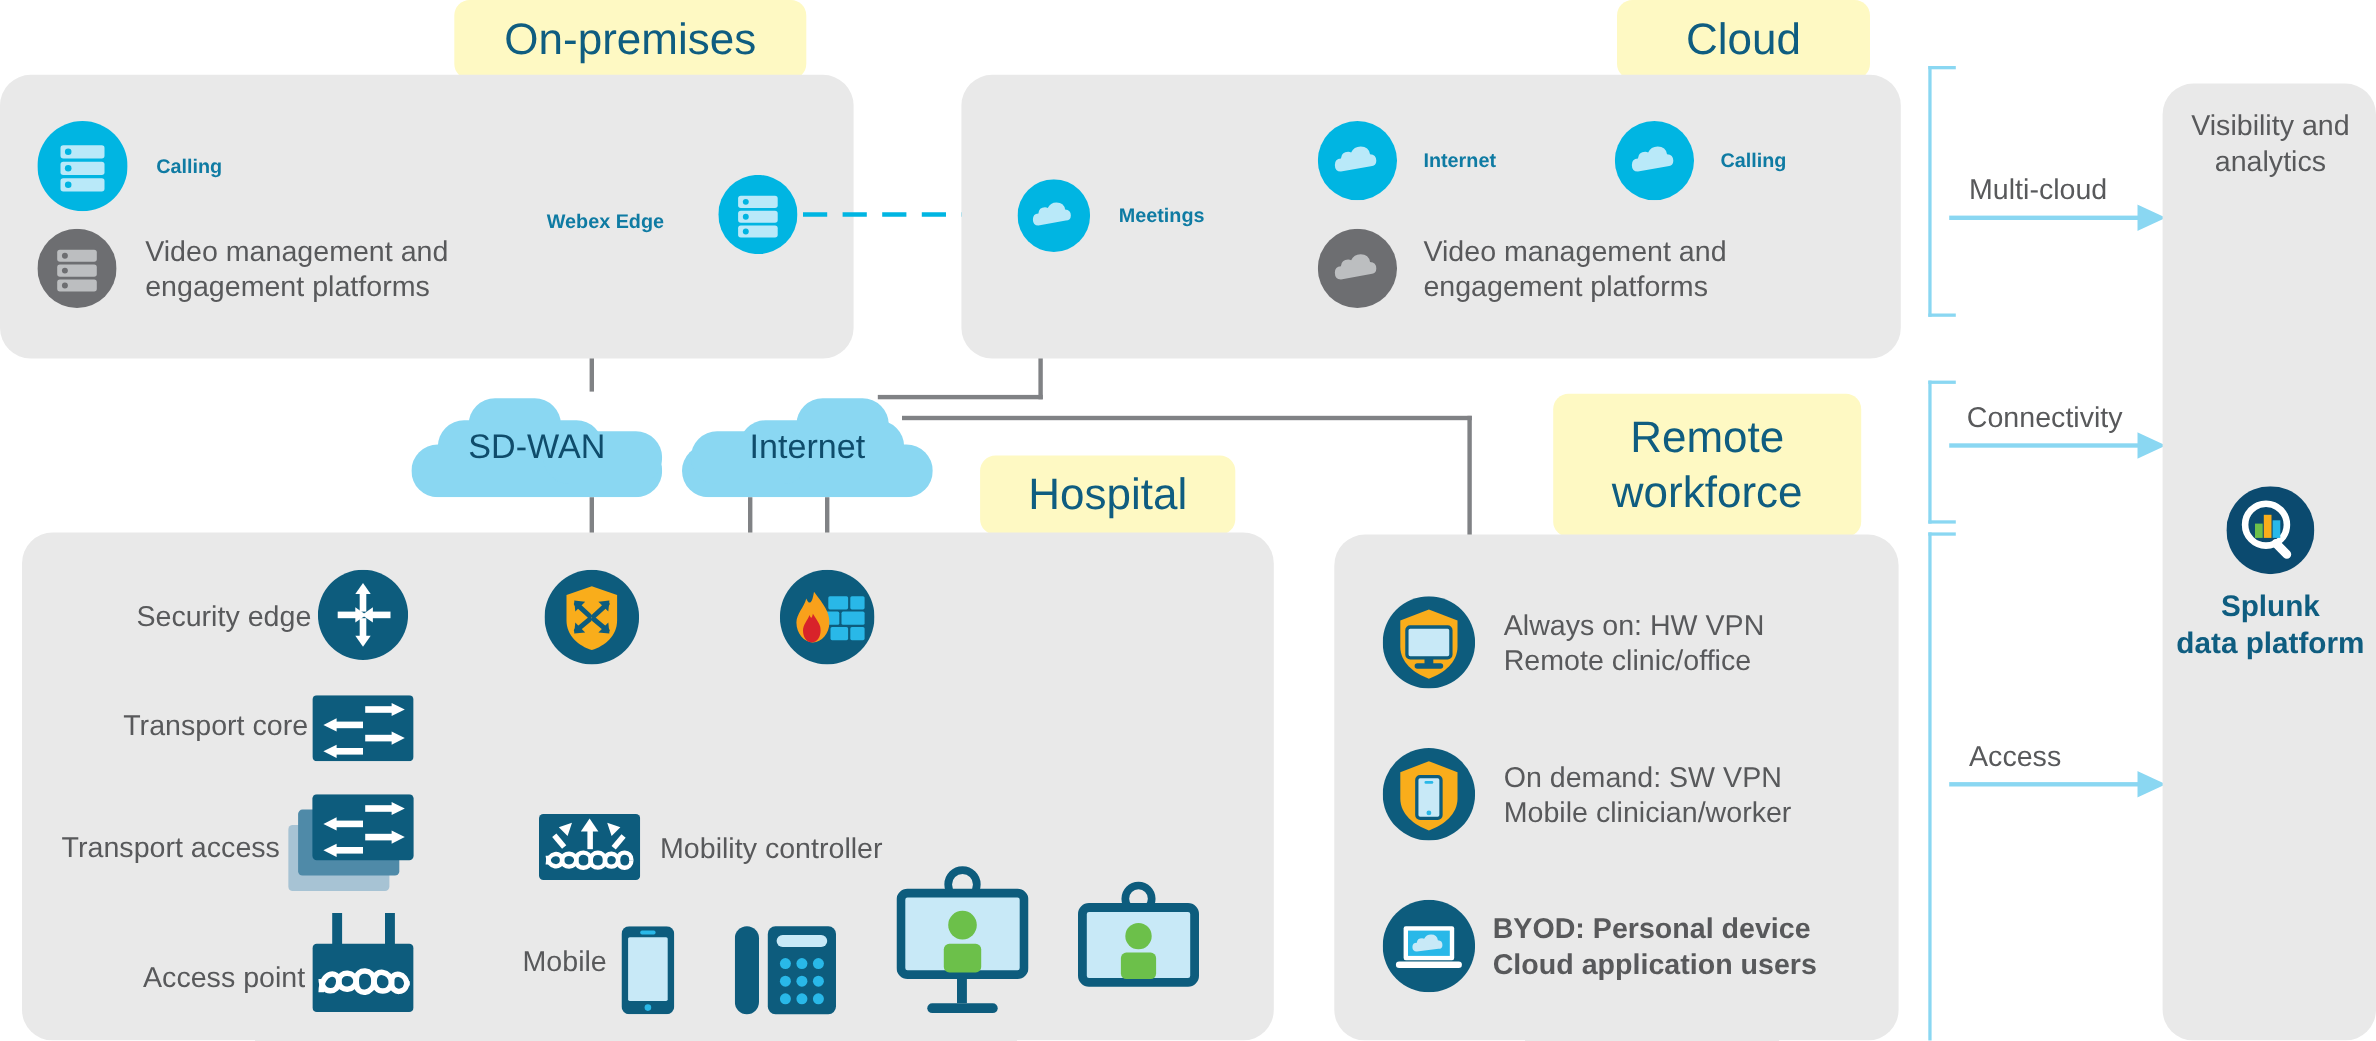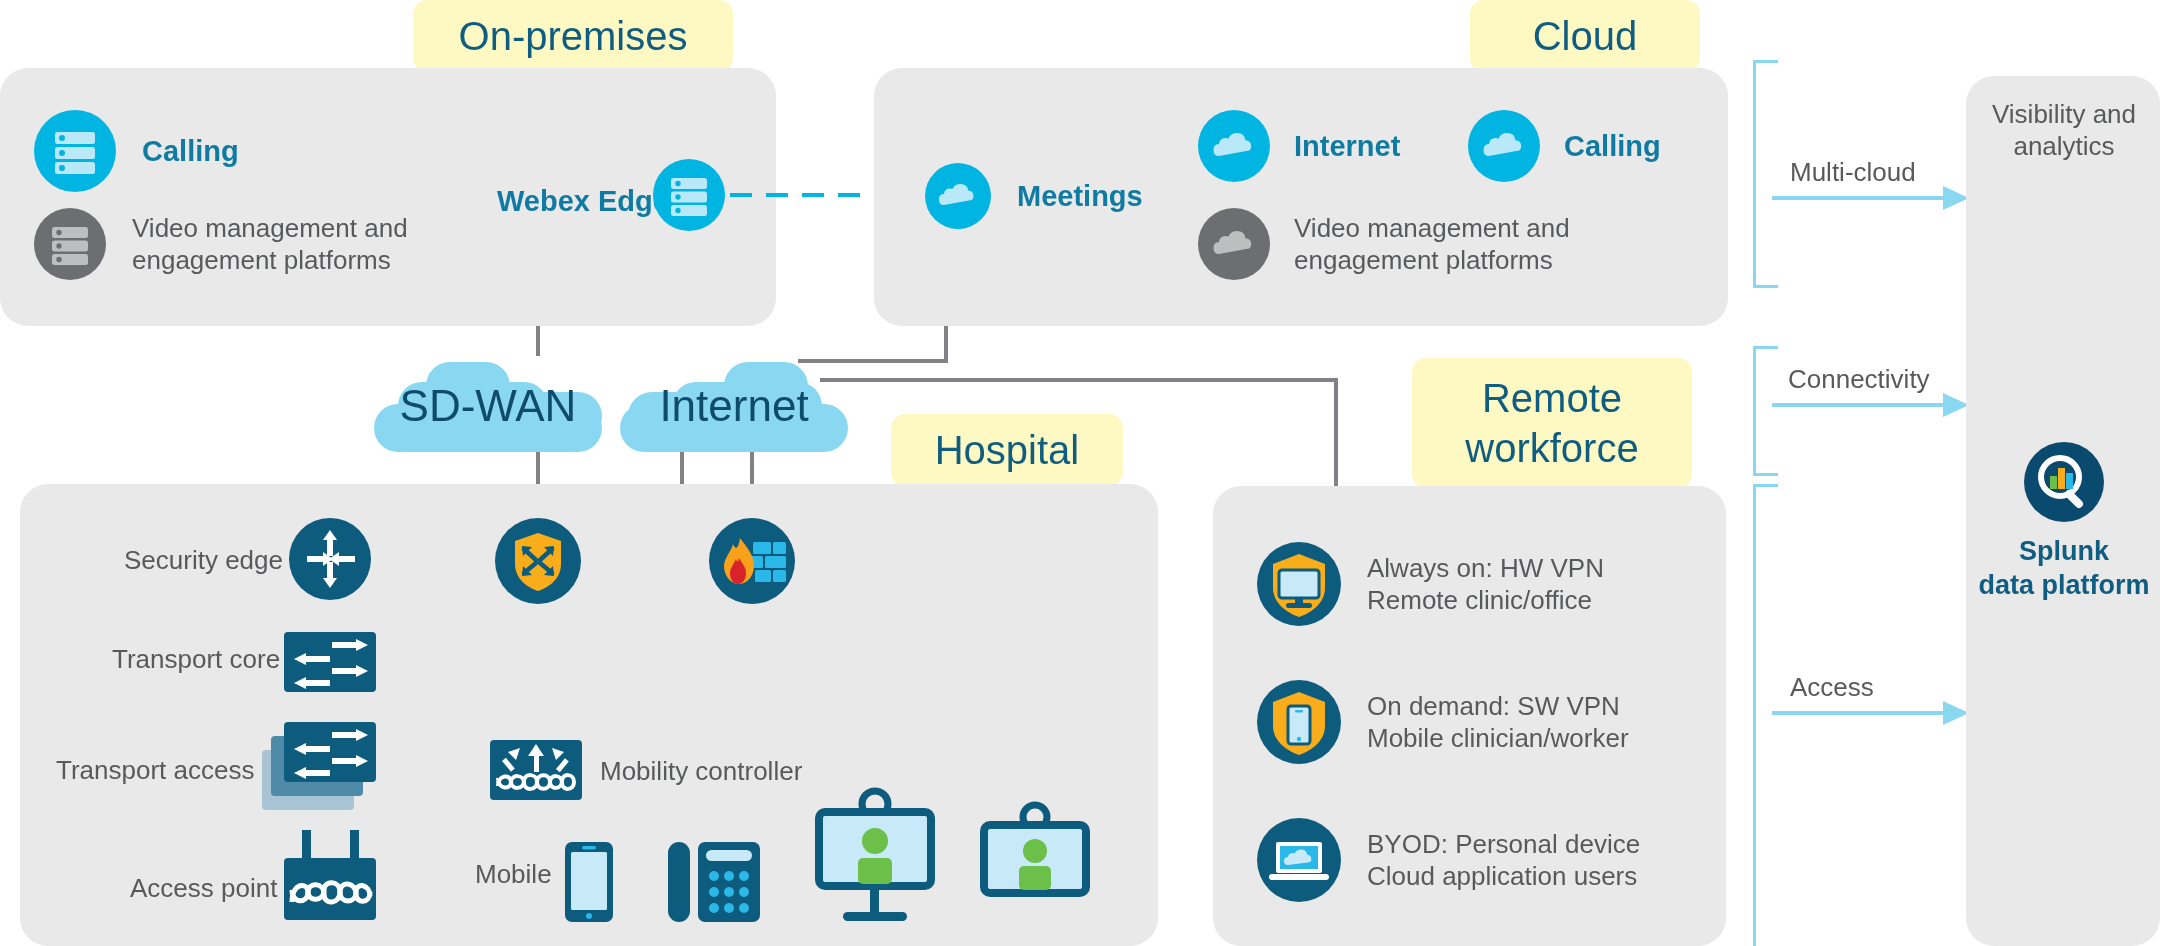--- a/index.html
+++ b/index.html
@@ -17,23 +17,23 @@
   }
   .tab{
     position:absolute;background:#fef9c3;border-radius:14px;
     color:#0f5d80;font-size:40px;line-height:48px;text-align:center;
     display:flex;align-items:center;justify-content:center;
     font-weight:400;
   }
   .tab.two-line{line-height:50px;}
 
   .label-dark{color:#58595b;font-size:26px;line-height:32px;}
-  .label-teal{color:#0f7ba3;font-size:29px;line-height:32px;font-weight:bold;}
+  .label-teal{color:#0f7ba3;font-size:18px;line-height:32px;font-weight:bold;}
   .label-splunk{color:#0f5d80;font-size:27px;line-height:34px;font-weight:bold;text-align:center;}
-  .label-cloudname{color:#0f4c6b;font-size:44px;line-height:36px;}
+  .label-cloudname{color:#0f4c6b;font-size:31px;line-height:36px;}
 
   
   .ico{position:absolute;display:block;}
 
   
   .row{position:absolute;display:flex;align-items:center;}
 
   .line{position:absolute;background:#808285;}
   .aline{position:absolute;background:#8ad7f2;}
 
@@ -411,21 +411,21 @@
   <div class="row" style="left:1257px;top:818px;">
     <span class="ico" style="position:relative;width:84px;height:84px;">
       <svg width="84" height="84" viewBox="0 0 84 84">
         <circle cx="42" cy="42" r="42" fill="#0d5c7d"></circle>
         <rect x="19" y="24" width="46" height="31" rx="2" fill="#ffffff"></rect>
         <rect x="23" y="28" width="38" height="23" fill="#29b8e8"></rect>
         <path d="M31 47 q-4 0 -4 -4 t4 -4 q0.4 -4 4.8 -4 q1.1 0 1.9 0.5 q1.8 -4 6.3 -4 q5.4 0 6.2 5.2 q4.1 0.2 4.1 4.3 q0 3.6 -3.6 3.6 z" fill="#c8e9f7"></path>
         <rect x="12" y="56" width="60" height="6" rx="3" fill="#ffffff"></rect>
       </svg>
     </span>
-    <span style="margin-left:26px;">
+    <span style="margin-left:16px;font-weight:bold;">
       <span class="label-dark" style="display:block;">BYOD: Personal device</span>
       <span class="label-dark" style="display:block;">Cloud application users</span>
     </span>
   </div>
 
   <div class="brkt" style="left:1753px;top:60px;width:22px;height:222px;"></div>
   <div class="aline" style="left:1772px;top:196px;width:175px;height:4px;"></div>
   <svg class="abs" style="left:1943px;top:185px;" width="28" height="26">
     <polygon points="0,1 26,13 0,25" fill="#8ad7f2"></polygon>
   </svg>

